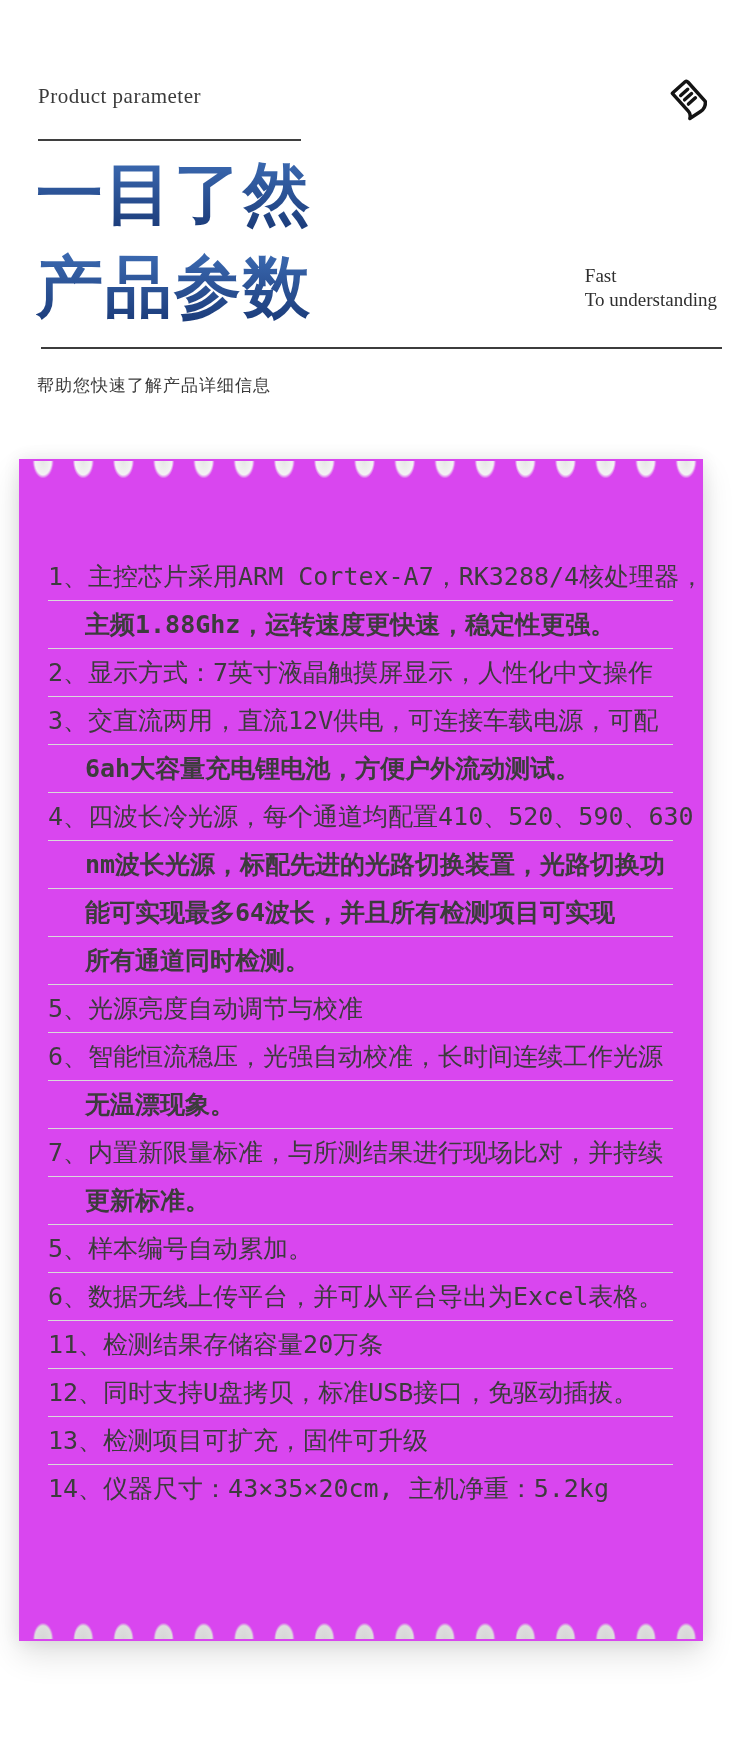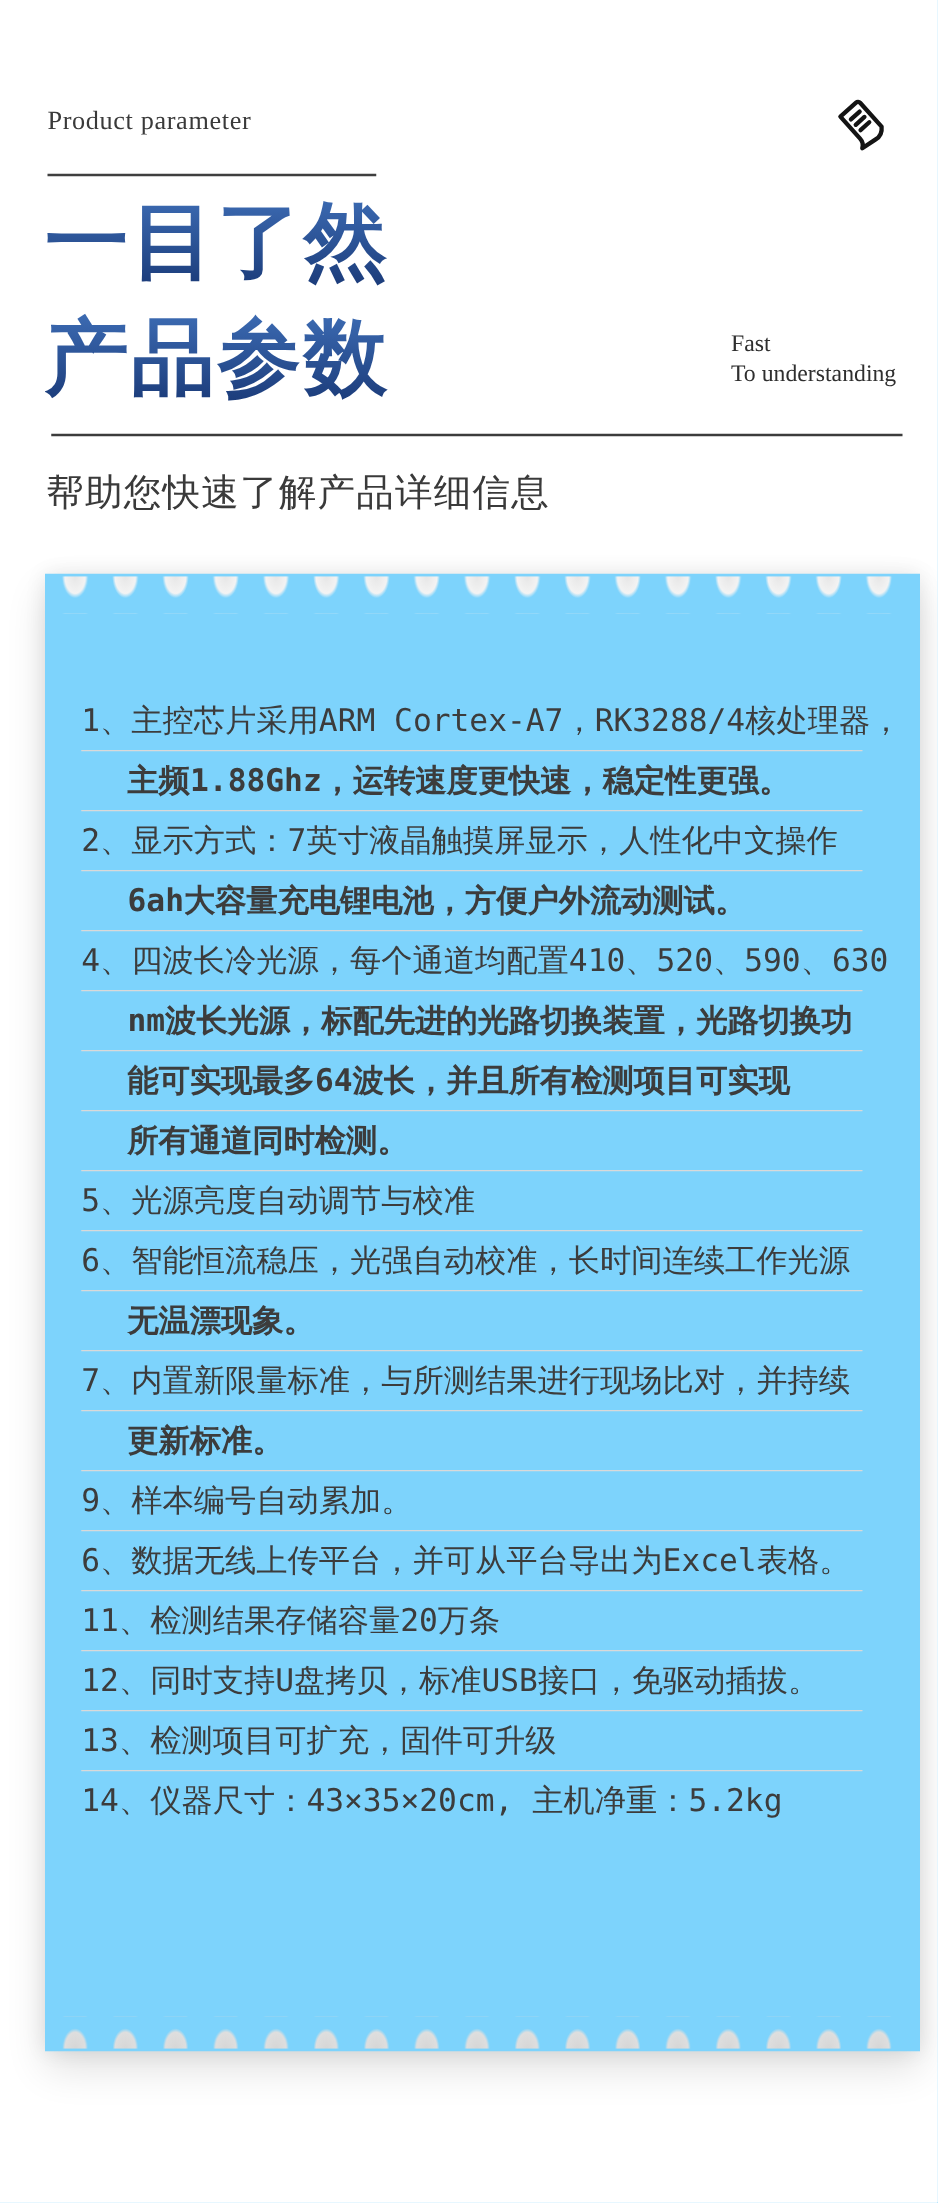--- a/index.html
+++ b/index.html
@@ -16,25 +16,25 @@
   .big-title{position:absolute;left:36px;top:148px;font-family:"Liberation Serif","DejaVu Serif",serif;
              font-weight:700;font-size:67px;line-height:93px;letter-spacing:2px;}
   .big-title .tline{background:linear-gradient(180deg,var(--title-top,#3d6cb4) 8%,var(--title-bottom,#1a3a78) 90%);
              -webkit-background-clip:text;background-clip:text;color:transparent;}
 
   .side-note{position:absolute;right:33px;top:264px;text-align:left;
              font-family:"Liberation Serif","DejaVu Serif",serif;font-size:19px;line-height:24px;color:#2f2f2f;}
 
   .full-rule{position:absolute;left:41px;top:347px;width:681px;height:2px;background:#3c3c3c;}
 
-  .subtitle{position:absolute;left:37px;top:374px;font-size:30px;color:#3a3a3a;letter-spacing:1px;}
+  .subtitle{position:absolute;left:37px;top:374px;font-size:17px;color:#3a3a3a;letter-spacing:1px;}
 
   
-  .card{position:absolute;left:36px;top:459px;width:684px;height:1182px;background:#7dd3fc;
-        box-shadow:0 0 16px rgba(0,0,0,0.09),0 14px 30px rgba(0,0,0,0.12);padding-left:16px;}
+  .card{position:absolute;left:19px;top:459px;width:684px;height:1182px;background:#d946ef;
+        box-shadow:0 0 16px rgba(0,0,0,0.09),0 14px 30px rgba(0,0,0,0.12);}
   .scallop-top{position:absolute;left:4px;right:4px;top:2px;height:30px;
         background-image:radial-gradient(ellipse 15px 25px at 50% 0%,#e6e6e6 0%,#f3f3f3 55%,rgba(255,255,255,0) 70%);
         background-size:40.2px 30px;background-repeat:repeat-x;background-position:0 0;}
   .scallop-bottom{position:absolute;left:4px;right:4px;bottom:2px;height:26px;
         background-image:radial-gradient(ellipse 15px 24px at 50% 100%,#d6d6d6 0%,#dedede 55%,rgba(255,255,255,0) 68%);
         background-size:40.2px 26px;background-repeat:repeat-x;background-position:0 100%;}
 
   .param-list{position:absolute;left:29px;top:94px;width:625px;}
   .param-line{height:47px;display:flex;align-items:center;border-bottom:1px solid #d9d9d9;
         font-family:"DejaVu Sans Mono","Liberation Mono",monospace;
@@ -74,31 +74,32 @@
   <div class="full-rule"></div>
 
   <div class="subtitle">帮助您快速了解产品详细信息</div>
 
   <div class="card">
     <div class="scallop-top"></div>
     <div class="param-list">
         <div class="param-line">1、主控芯片采用ARM Cortex-A7，RK3288/4核处理器，</div>
         <div class="param-line cont">主频1.88Ghz，运转速度更快速，稳定性更强。</div>
         <div class="param-line">2、显示方式：7英寸液晶触摸屏显示，人性化中文操作</div>
+        <div class="param-line">3、交直流两用，直流12V供电，可连接车载电源，可配</div>
         <div class="param-line cont">6ah大容量充电锂电池，方便户外流动测试。</div>
         <div class="param-line">4、四波长冷光源，每个通道均配置410、520、590、630</div>
         <div class="param-line cont">nm波长光源，标配先进的光路切换装置，光路切换功</div>
         <div class="param-line cont">能可实现最多64波长，并且所有检测项目可实现</div>
         <div class="param-line cont">所有通道同时检测。</div>
         <div class="param-line">5、光源亮度自动调节与校准</div>
         <div class="param-line">6、智能恒流稳压，光强自动校准，长时间连续工作光源</div>
         <div class="param-line cont">无温漂现象。</div>
         <div class="param-line">7、内置新限量标准，与所测结果进行现场比对，并持续</div>
         <div class="param-line cont">更新标准。</div>
-        <div class="param-line">9、样本编号自动累加。</div>
+        <div class="param-line">5、样本编号自动累加。</div>
         <div class="param-line">6、数据无线上传平台，并可从平台导出为Excel表格。</div>
         <div class="param-line">11、检测结果存储容量20万条</div>
         <div class="param-line">12、同时支持U盘拷贝，标准USB接口，免驱动插拔。</div>
         <div class="param-line">13、检测项目可扩充，固件可升级</div>
         <div class="param-line no-rule">14、仪器尺寸：43×35×20cm, 主机净重：5.2kg</div>
       </div>
     <div class="scallop-bottom"></div>
   </div>
 
 </div>

